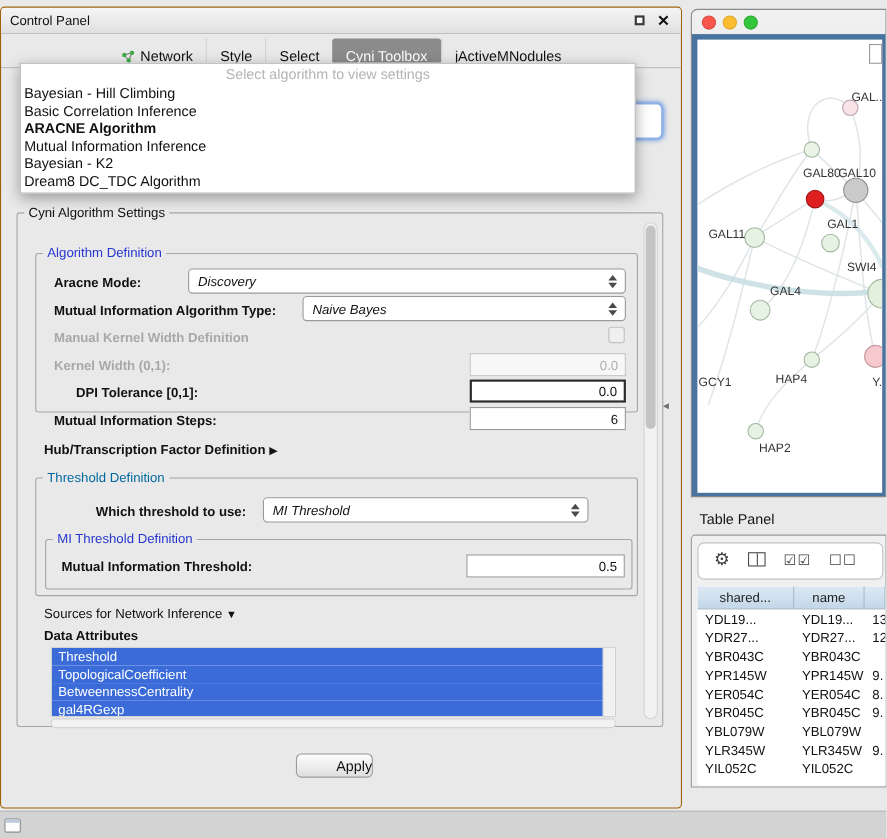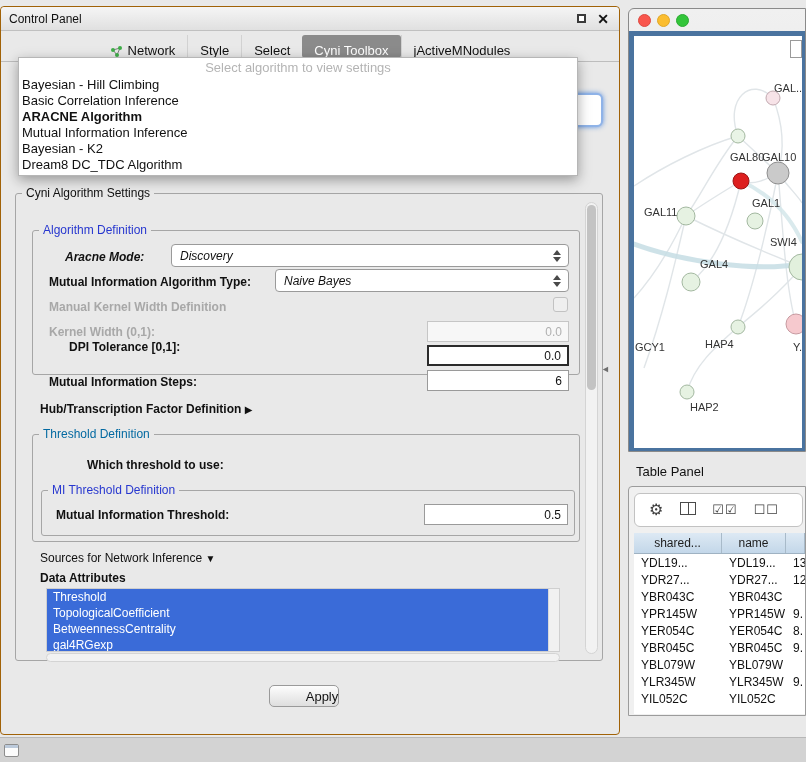--- a/index.html
+++ b/index.html
@@ -153,21 +153,21 @@
     <div class="group" style="left:14px;top:186px;width:588px;height:468px;">
       <span class="gtitle black">Cyni Algorithm Settings</span>
 
       <div class="vscroll" style="right:4px;top:8px;height:452px;">
         <div class="vthumb" style="top:2px;height:185px;"></div>
       </div>
 
       <div class="group" style="left:16px;top:36px;width:548px;height:145px;">
         <span class="gtitle blue">Algorithm Definition</span>
 
-        <span class="lbl b" style="left:32px;top:19px;font-style:italic;">Aracne Mode:</span>
+        <span class="lbl b" style="left:16px;top:19px;">Aracne Mode:</span>
         <div class="combo" style="left:138px;top:13px;width:398px;">
           <span class="combo-val">Discovery</span>
           <span class="spinner">
               <i class="up"></i>
               <i class="dn"></i>
             </span>
         </div>
 
         <span class="lbl b" style="left:16px;top:44px;">Mutual Information Algorithm Type:</span>
         <div class="combo" style="left:242px;top:38px;width:294px;">
@@ -177,36 +177,43 @@
               <i class="dn"></i>
             </span>
         </div>
 
         <span class="lbl b dis" style="left:16px;top:69px;">Manual Kernel Width Definition</span>
         <span class="chk" style="left:520px;top:66px;"></span>
 
         <span class="lbl b dis" style="left:16px;top:94px;">Kernel Width (0,1):</span>
         <input class="field disf" style="left: 394px; top: 90px; width: 142px;" disabled="" value="0.0">
 
-        <span class="lbl b" style="left:16px;top:109px;padding-left:20px;">DPI Tolerance [0,1]:</span>
+        <span class="lbl b" style="left:16px;top:119px;padding-left:20px;">DPI Tolerance [0,1]:</span>
         <input class="field focus" style="left: 394px; top: 114px; width: 142px;" value="0.0">
 
         <span class="lbl b" style="left:16px;top:144px;">Mutual Information Steps:</span>
         <input class="field" style="left: 394px; top: 139px; width: 142px;" value="6">
       </div>
 
       <div class="abs" style="left:24px;top:208px;">
         <span class="lbl b" style="position:static;">Hub/Transcription Factor Definition</span>
         <span class="tri">▶</span>
       </div>
 
       <div class="group" style="left:16px;top:240px;width:548px;height:108px;">
         <span class="gtitle green">Threshold Definition</span>
 
         <span class="lbl b" style="left:54px;top:23px;">Which threshold to use:</span>
+        <div class="combo" style="left:206px;top:17px;width:296px;">
+          <span class="combo-val">MI Threshold</span>
+          <span class="spinner">
+              <i class="up"></i>
+              <i class="dn"></i>
+            </span>
+        </div>
 
         <div class="group" style="left:8px;top:55px;width:534px;height:46px;">
           <span class="gtitle blue">MI Threshold Definition</span>
           <span class="lbl b" style="left:14px;top:17px;">Mutual Information Threshold:</span>
           <input class="field" style="left: 382px; top: 13px; width: 144px;" value="0.5">
         </div>
       </div>
 
       <div class="abs" style="left:24px;top:357px;">
         <span class="lbl" style="position:static;">Sources for Network Inference</span>

